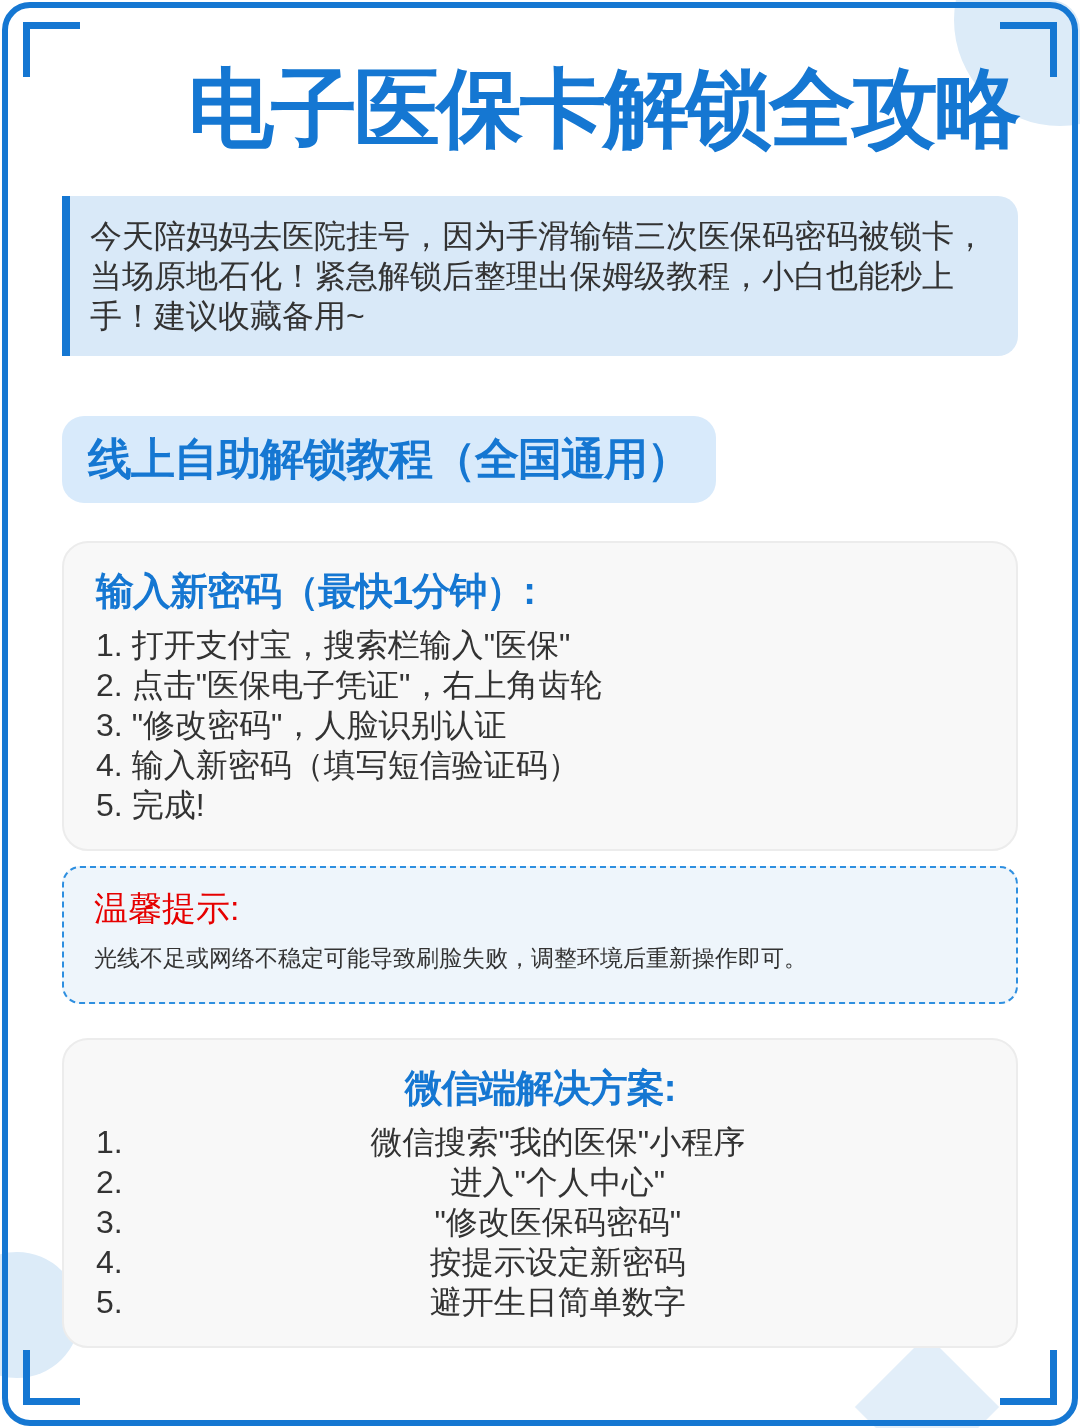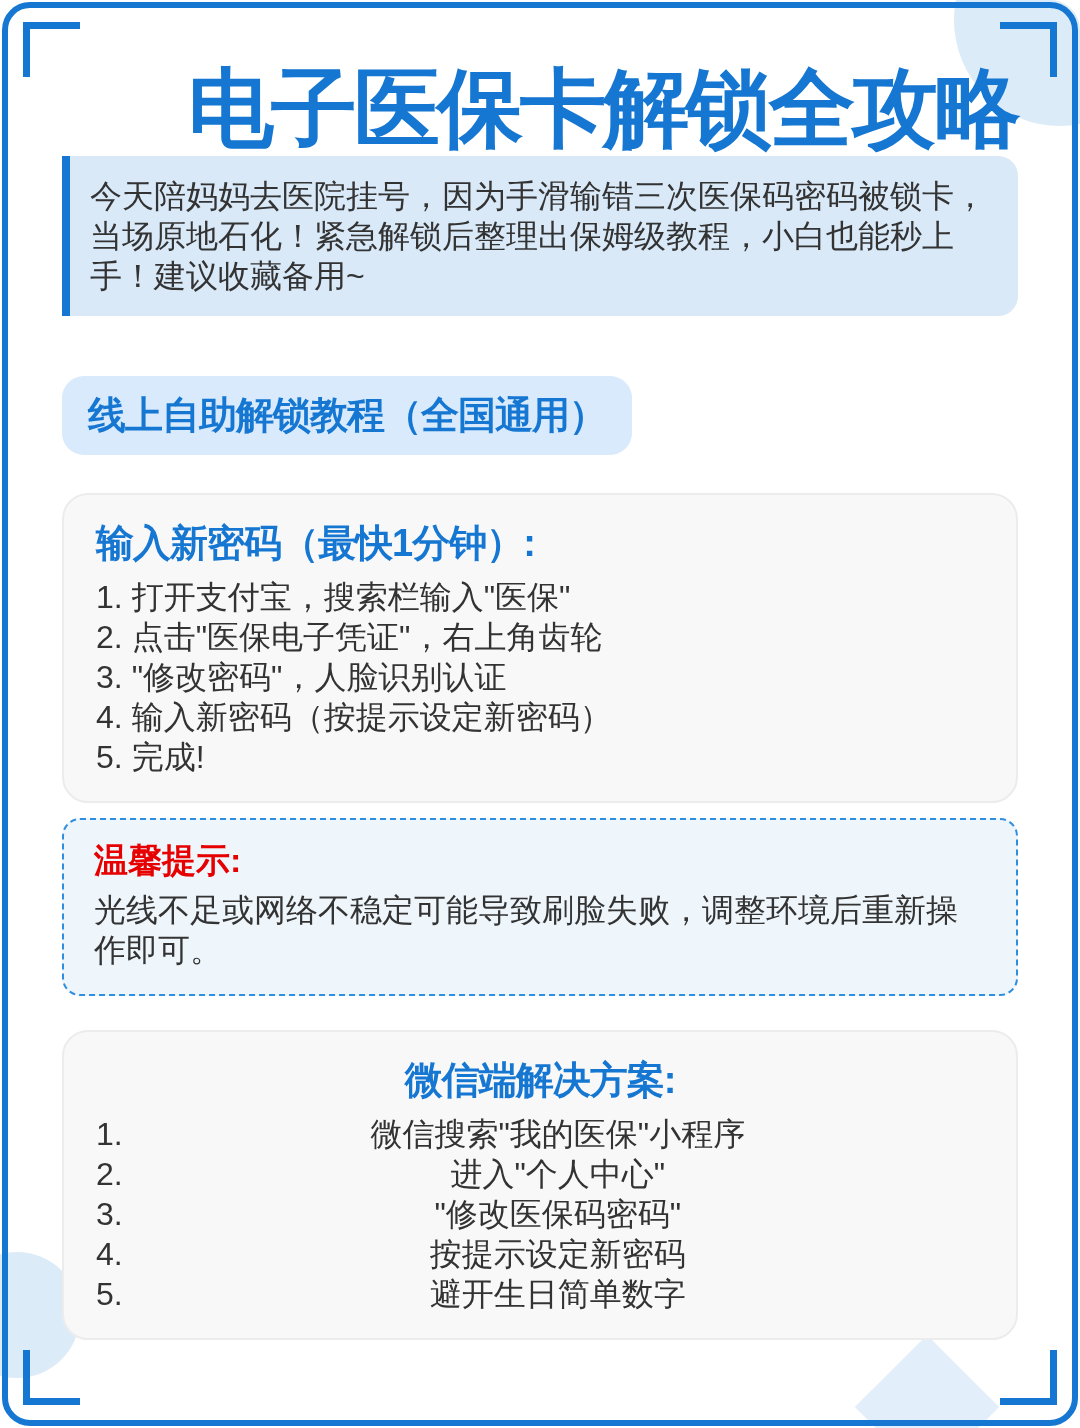--- a/index.html
+++ b/index.html
@@ -37,30 +37,30 @@
 
   .content { position:relative; padding:0 62px; }
 
   .title {
     margin:60px 0 0; text-align:right;
     font-size:86px; line-height:1.12; font-weight:900;
     color:var(--blue); letter-spacing:-3px; white-space:nowrap;
   }
 
   .intro {
-    background:var(--light-box);
+    margin-top:40px; background:var(--light-box);
     border-left:8px solid var(--blue); border-radius:0 20px 20px 0;
     padding:20px 28px 20px 20px;
   }
   .intro p { margin:0; font-size:32px; line-height:40px; color:var(--text); }
 
   .pill {
     display:inline-block; margin-top:60px;
     background:var(--pill-bg); border-radius:22px;
-    padding:14px 26px; font-size:38px; font-weight:900; color:var(--blue);
+    padding:14px 26px; font-size:44px; font-weight:900; color:var(--blue);
     letter-spacing:-1px;
   }
 
   .card {
     margin-top:38px; background:var(--card-bg);
     border:2px solid var(--card-border); border-radius:26px;
     padding:24px 32px 24px;
   }
   .card-heading {
     margin:0 0 10px; font-size:38px; line-height:48px;
@@ -69,22 +69,22 @@
   .steps { list-style:none; margin:0; padding:0; }
   .step { display:flex; font-size:32px; line-height:40px; color:var(--text); }
   .step-num { flex:none; margin-right:9px; }
   .step-text { flex:1; }
 
   .tip {
     margin-top:15px; background:var(--tip-bg);
     border:2px dashed var(--tip-border); border-radius:18px;
     padding:18px 30px 24px;
   }
-  .tip-label { font-size:34px; line-height:44px; font-weight:700; color:var(--red); }
-  .tip-text { margin:8px 0 0; font-size:32px; line-height:40px; color:var(--text); }
+  .tip-label { font-size:34px; line-height:44px; font-weight:400; color:var(--red); }
+  .tip-text { margin:8px 0 0; font-size:23px; line-height:40px; color:var(--text); }
 
   .card.second { margin-top:34px;text-align:center; }
 </style>
 </head>
 <body>
 
 <div class="poster">
 
   <div class="deco-layer">
     <div class="deco-circle tr"></div>
@@ -122,21 +122,21 @@
             <span class="step-text">点击"医保电子凭证"，右上角齿轮</span>
           </li>
 
           <li class="step">
             <span class="step-num">3.</span>
             <span class="step-text">"修改密码"，人脸识别认证</span>
           </li>
 
           <li class="step">
             <span class="step-num">4.</span>
-            <span class="step-text">输入新密码（按提示设定新密码）</span>
+            <span class="step-text">输入新密码（填写短信验证码）</span>
           </li>
 
           <li class="step">
             <span class="step-num">5.</span>
             <span class="step-text">完成!</span>
           </li>
         </ol>
     </div>
 
     <div class="tip">

